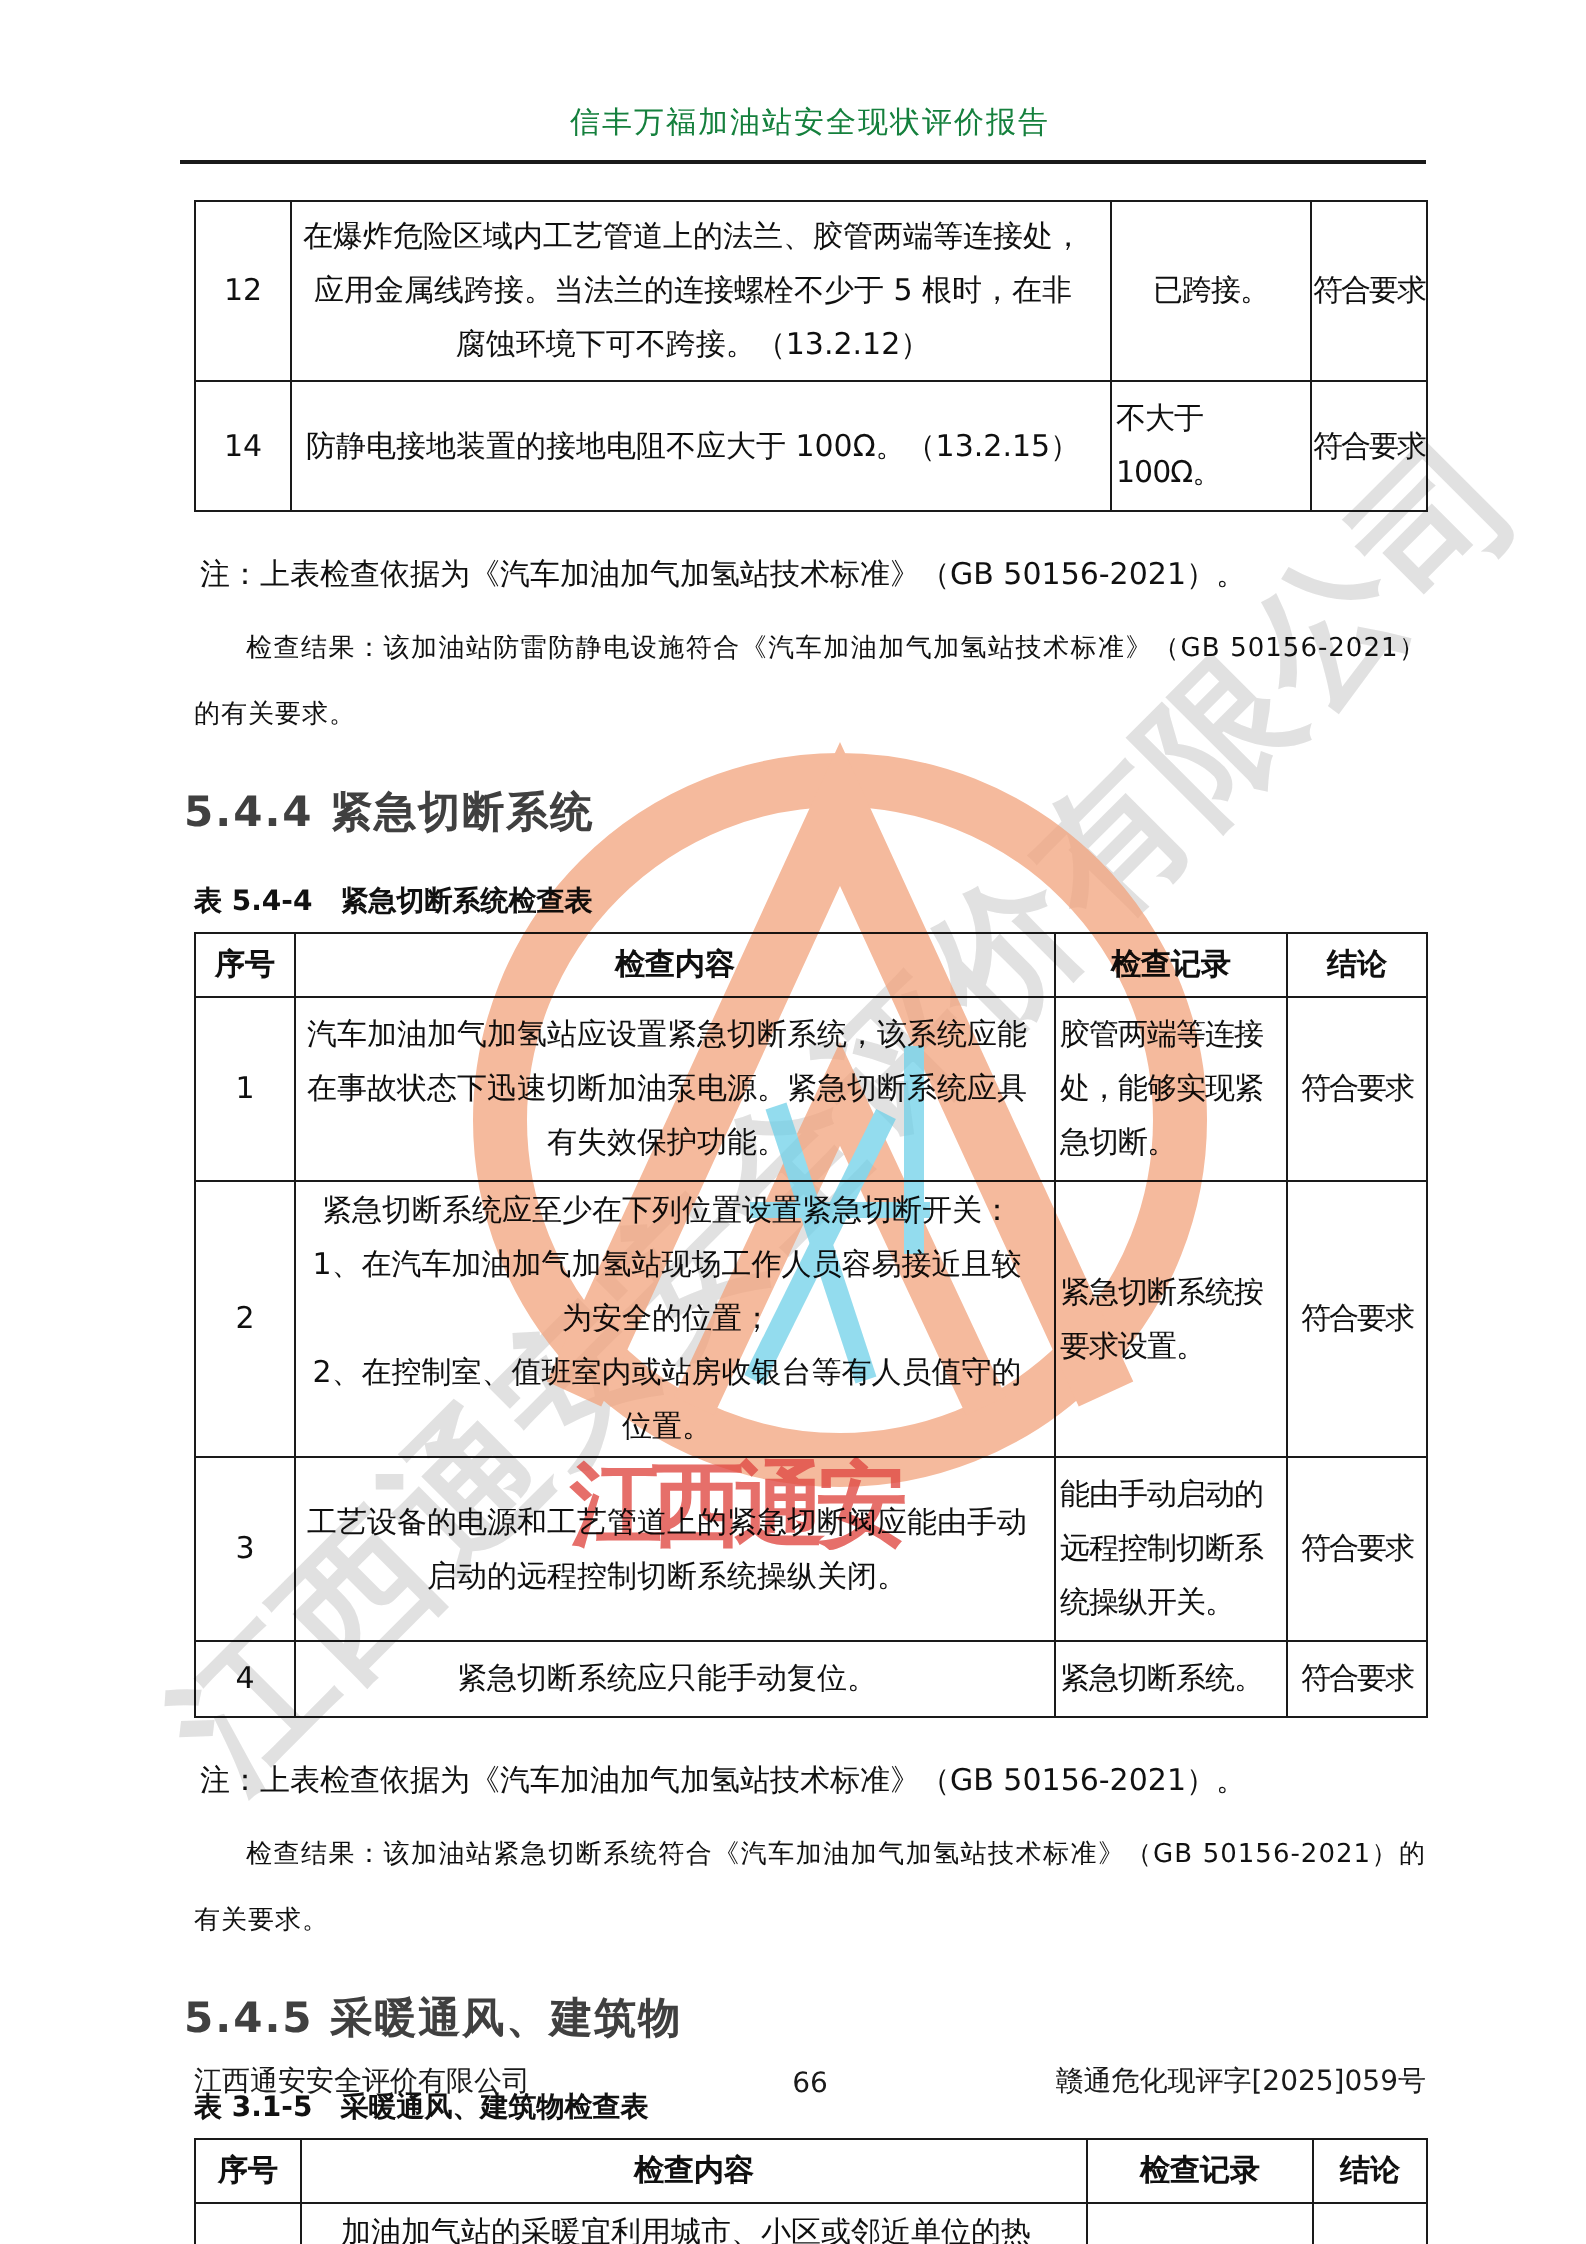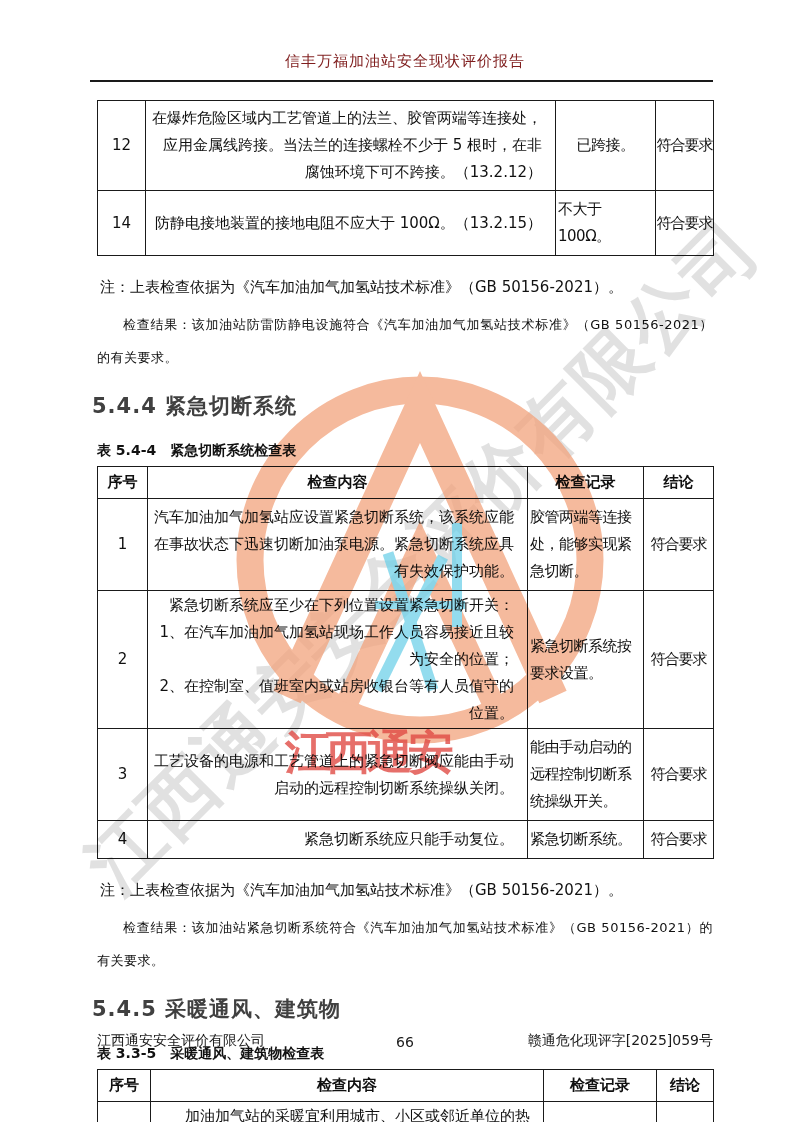--- a/index.html
+++ b/index.html
@@ -4,32 +4,32 @@
 <style>
   html,body{margin:0;padding:0;background:#888;}
   .page{
     position:relative;width:793px;height:1122px;background:#ffffff;
     margin:0 auto;overflow:hidden;
     font-family:"DejaVu Sans","Liberation Sans",sans-serif;
     color:#111;
   }
   
   .hdr{position:absolute;top:52px;left:97px;width:616px;text-align:center;
-       font-size:15px;letter-spacing:1px;color:#7f1d1d;}
+       font-size:15px;letter-spacing:1px;color:#15803d;}
   .hdr-rule{position:absolute;top:80px;left:90px;width:623px;border-bottom:2px solid #1a1a1a;}
   
   .content{position:absolute;left:97px;top:100px;width:616px;}
   
   table{border-collapse:collapse;table-layout:fixed;width:616px;}
   td,th{border:1.6px solid #1a1a1a;vertical-align:middle;
         font-size:15px;line-height:27px;color:#101010;
         padding:1px 4px;font-weight:normal;overflow:hidden;}
   th{text-align:center;font-weight:bold;padding:2px 0;}
   .cno{text-align:center;padding:0;}
-  .ccontent{text-align:right;padding:1px 13px 1px 5px;}
+  .ccontent{text-align:center;padding:1px 13px 1px 5px;}
   .crecord{font-size:15px;letter-spacing:-0.5px;padding:5px 2px;}
   .crecord.center{text-align:center;}
   .cconc{font-size:15px;text-align:center;padding:0;letter-spacing:-1px;margin-top:18px;}
   .pre{white-space:pre-line;}
   
   .note{margin:20px 0 0 3px;font-size:15px;line-height:22px;}
   .para{margin:10px 0 0 0;font-size:13px;line-height:33px;
         text-align:justify;text-indent:2em;letter-spacing:0.5px;}
   .h3{margin:18px 0 0 -5px;font-size:21px;font-weight:bold;letter-spacing:1px;color:#404040;}
   .caption{margin:22px 0 6px 0;text-align:left;font-size:14px;font-weight:bold;}
@@ -126,21 +126,21 @@
         <td class="crecord">紧急切断系统。</td>
         <td class="cconc">符合要求</td>
       </tr>
     </tbody>
       </table>
 
     <div class="note">注：上表检查依据为《汽车加油加气加氢站技术标准》（GB 50156-2021）。</div>
     <div class="para">检查结果：该加油站紧急切断系统符合《汽车加油加气加氢站技术标准》（GB 50156-2021）的有关要求。</div>
 
     <div class="h3">5.4.5 采暖通风、建筑物</div>
-    <div class="caption">表 3.3-5　采暖通风、建筑物检查表</div>
+    <div class="caption">表 3.1-5　采暖通风、建筑物检查表</div>
 
     <table>
       <colgroup>
           <col style="width:53px">
           <col style="width:393px">
           <col style="width:113px">
           <col style="width:57px">
         </colgroup>
       <tbody>
           <tr style="height:30px">

